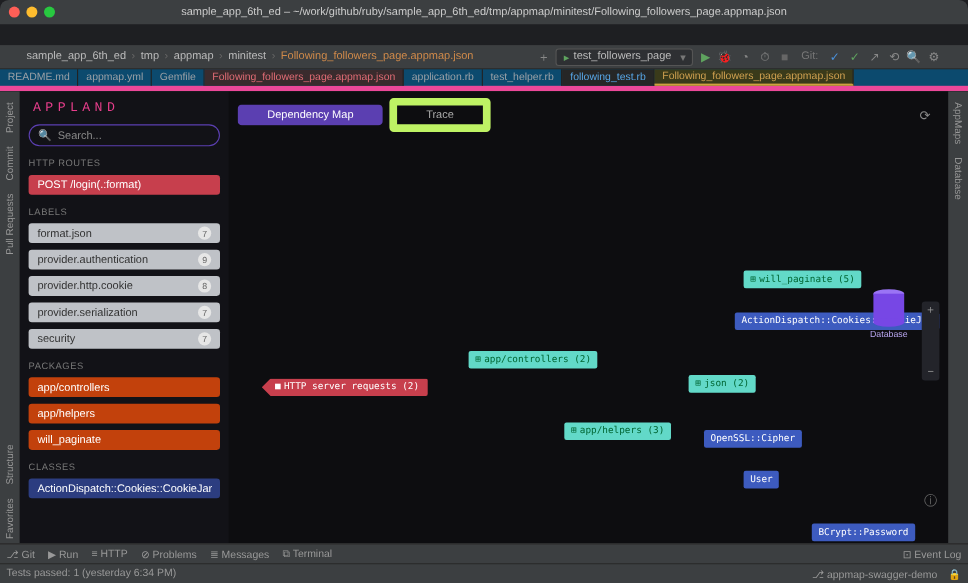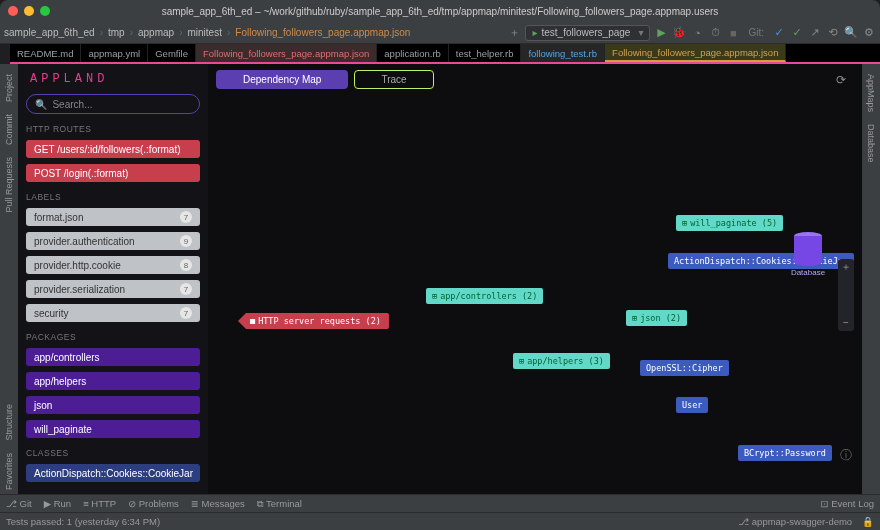--- a/index.html
+++ b/index.html
@@ -25,40 +25,41 @@
   }
   .traffic { display:flex; gap:6px; }
   .dot { width:10px; height:10px; border-radius:50%; }
   .window-title { position:absolute; left:50%; transform:translateX(-50%); font-size:10px; color:#ccc; white-space:nowrap; }
   
   .toolbar {
     height: 22px;
     background: #3c3f41;
     display:flex;
     align-items:center;
-    padding: 0 4px;
+    padding: 0 24px;
     gap: 4px;
     font-size:10px;
     border-bottom:1px solid #2b2b2b;
+    margin-top:19px;
   }
   .crumb { color:#bbb; }
   .crumb.sep { color:#666; margin:0 1px;}
   .toolbar-spacer { flex:1; }
   .run-config {
     display:flex; align-items:center; gap:4px;
     background:#2e3033; border:1px solid #555; border-radius:3px;
     padding:1px 6px; height:16px;
   }
   .tb-icon { width:14px; height:14px; display:flex; align-items:center; justify-content:center; color:#888; font-size:11px;}
   .play-icon { color:#5fa35f; }
   .gear-icon { color:#888; }
   
   .tabrow {
-    height:20px; background:#000000; display:flex; align-items:stretch;
-    font-size:9.5px; border-bottom:2px solid #ec4899;margin-left:10px;
+    height:20px; background:#0c4a6e; display:flex; align-items:stretch;
+    font-size:9.5px; border-bottom:5px solid #ec4899;
   }
   .ftab {
     display:flex; align-items:center; gap:4px; padding:0 7px;
     border-right:1px solid #222; color:#9aa0a6; cursor:default; position:relative;
   }
   .ftab.active { background:#262626; color:#57a5e5; }
   .ftab.hl { color:#e06c75; background:#3a2b2d;}
   .ftab.sel { background:#3a3a1a; color:#cfa050; border-bottom:2px solid #d0a040; }
   
   .body-area {
@@ -81,32 +82,32 @@
     color:#888; font-size:10px; gap:5px;
   }
   .section-hdr { font-size:8.5px; letter-spacing:.5px; color:#777; margin-top:4px;}
   .pill {
     height:18px; border-radius:3px; font-size:10px; display:flex; align-items:center;
     padding:0 8px; color:#fff; gap:6px;
   }
   .pill.red { background:#c73f4d; }
   .pill.gray { background:#bfc2c7; color:#333; justify-content:space-between;}
   .pill.gray .badge { background:#e6e6e6; color:#666; border-radius:7px; font-size:8px; width:12px; height:12px; display:flex;align-items:center;justify-content:center;}
-  .pill.blue { background:#4c1d95;align-items:center; }
+  .pill.blue { background:#c2410c;align-items:center; }
   .pill.deep { background:#2c3d80; }
   
   .canvas-wrap { flex:1; display:flex; flex-direction:column; background:#0d0d10; }
   .canvas-tabs {
     display:flex; align-items:center; padding:6px 8px; gap:6px;
   }
   .ctab {
     padding:3px 26px; border-radius:4px; font-size:10px; color:#aaa; border:1px solid transparent;
   }
   .ctab.active { background:#5b3fb1; color:#fff; }
-  .ctab.inactive { border:1px solid #bef264; }
+  .ctab.inactive { border:7px solid #bef264; }
   .reload { margin-left:auto; color:#888; font-size:12px; padding-right:8px;}
   .canvas { flex:1; position:relative; overflow:hidden; }
   .node {
     position:absolute; font-size:8.5px; font-family:"Menlo","Consolas",monospace;
     padding:3px 6px; border-radius:2px; display:flex; align-items:center; gap:3px;
     white-space:nowrap;
   }
   .node.teal { background:#62d9c8; color:#063; }
   .node.indigo { background:#3d5bbf; color:#fff; }
   .node.req {
@@ -143,21 +144,21 @@
 </style>
 </head>
 <body>
 
 <div class="titlebar">
   <div class="traffic">
     <div class="dot" style="background:#ff5f57"></div>
     <div class="dot" style="background:#febc2e"></div>
     <div class="dot" style="background:#28c840"></div>
   </div>
-  <div class="window-title">sample_app_6th_ed – ~/work/github/ruby/sample_app_6th_ed/tmp/appmap/minitest/Following_followers_page.appmap.users</div>
+  <div class="window-title">sample_app_6th_ed – ~/work/github/ruby/sample_app_6th_ed/tmp/appmap/minitest/Following_followers_page.appmap.json</div>
 </div>
 
 <div class="toolbar">
   <span class="crumb">sample_app_6th_ed</span>
   <span class="crumb sep">›</span>
   <span class="crumb">tmp</span>
   <span class="crumb sep">›</span>
   <span class="crumb">appmap</span>
   <span class="crumb sep">›</span>
   <span class="crumb">minitest</span>
@@ -224,23 +225,20 @@
 
   <div class="sidebar">
     <div class="logo">APPLAND</div>
     <div class="search">
       <span>🔍</span>
       <span>Search...</span>
     </div>
 
     <div class="section-hdr">HTTP ROUTES</div>
     <div class="pill red">
-        <span>GET /users/:id/followers(.:format)</span>
-      </div>
-    <div class="pill red">
         <span>POST /login(.:format)</span>
       </div>
 
     <div class="section-hdr">LABELS</div>
     <div class="pill gray">
         <span>format.json</span>
         <span class="badge">7</span>
       </div>
     <div class="pill gray">
         <span>provider.authentication</span>
@@ -258,23 +256,20 @@
         <span>security</span>
         <span class="badge">7</span>
       </div>
 
     <div class="section-hdr">PACKAGES</div>
     <div class="pill blue">
         <span>app/controllers</span>
       </div>
     <div class="pill blue">
         <span>app/helpers</span>
-      </div>
-    <div class="pill blue">
-        <span>json</span>
       </div>
     <div class="pill blue">
         <span>will_paginate</span>
       </div>
 
     <div class="section-hdr">CLASSES</div>
     <div class="pill deep">
         <span>ActionDispatch::Cookies::CookieJar</span>
       </div>
   </div>

